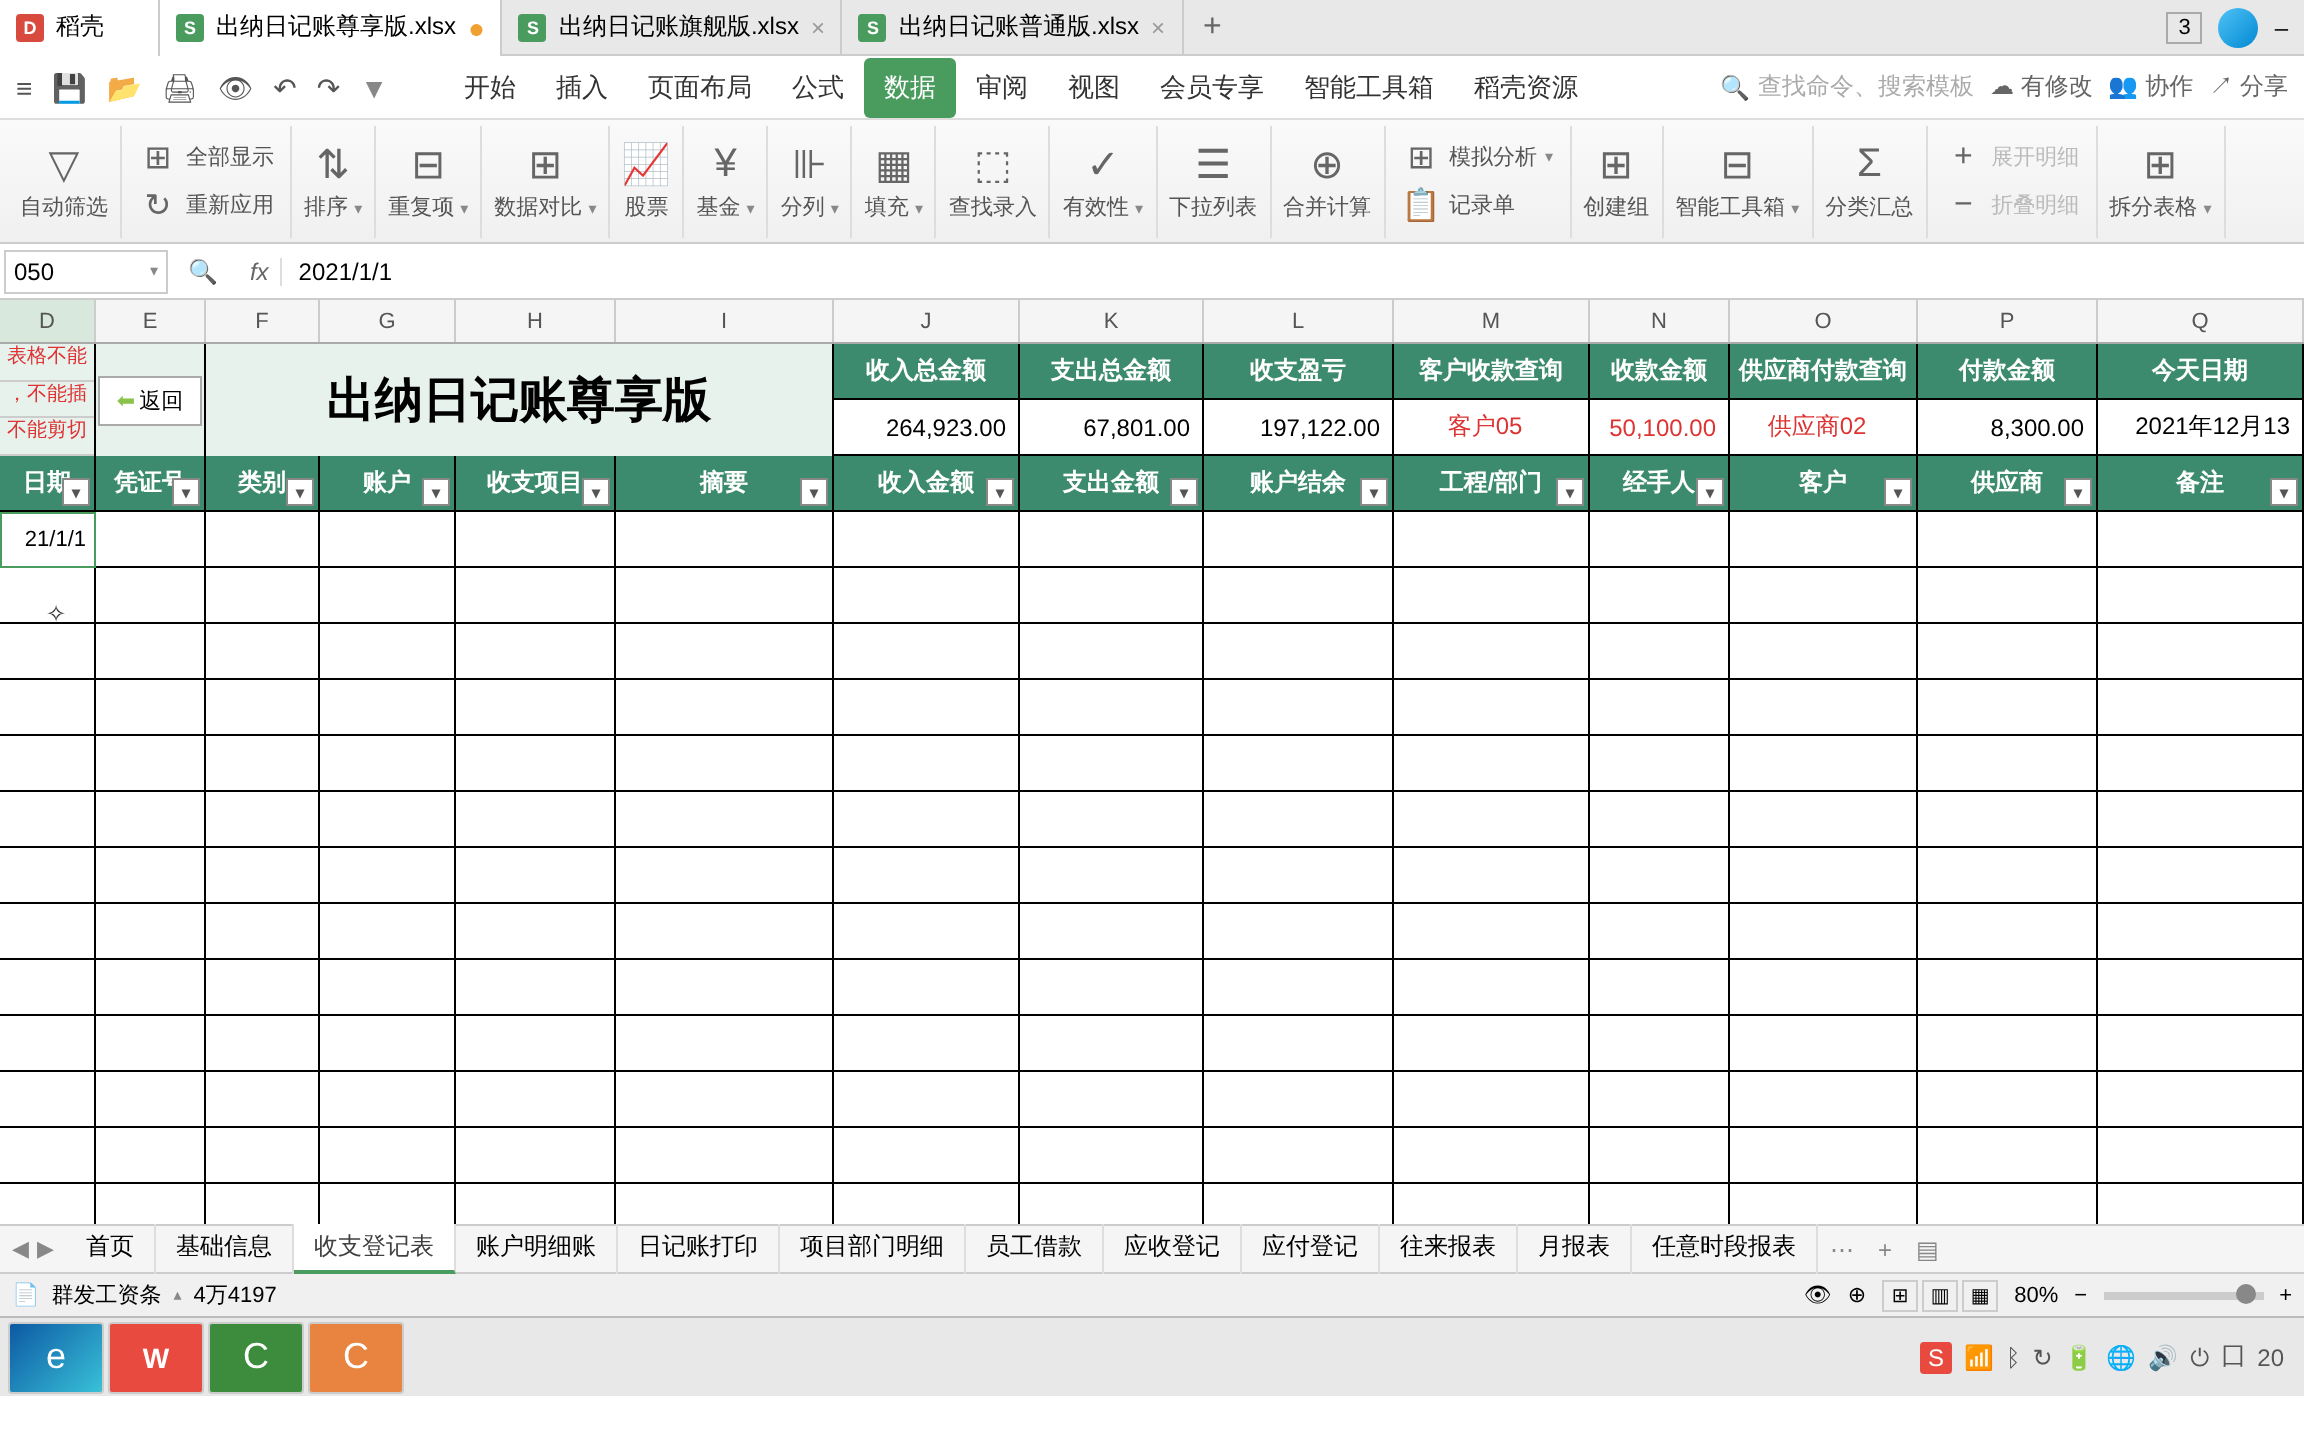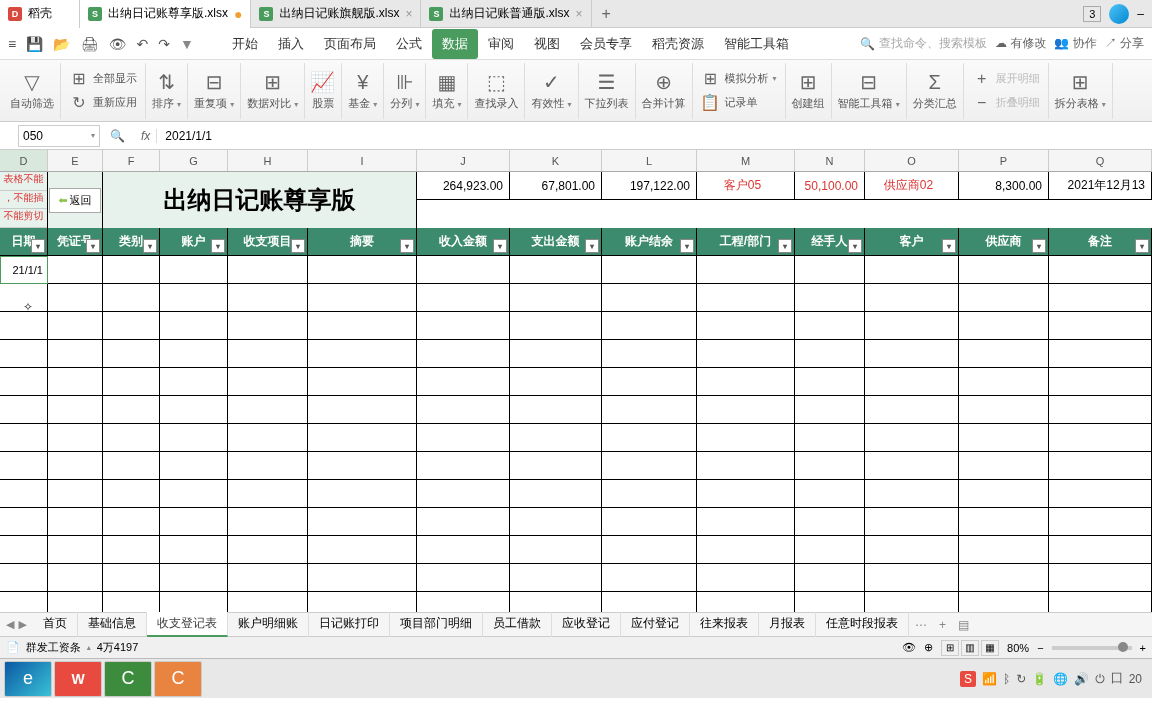--- a/index.html
+++ b/index.html
@@ -35,21 +35,21 @@
 .rgroup { display: flex; flex-direction: column; align-items: center; padding: 2px 6px; border-right: 1px solid #ddd; height: 56px; justify-content: center; gap: 2px; }
 .rgroup.col2 { flex-direction: column; align-items: flex-start; justify-content: center; gap: 4px; padding: 2px 8px; }
 .ritem { display: flex; align-items: center; gap: 4px; font-size: 11px; color: #555; cursor: pointer; }
 .rbig { display: flex; flex-direction: column; align-items: center; gap: 2px; font-size: 11px; color: #555; cursor: pointer; }
 .ricon { width: 20px; height: 20px; display: inline-flex; align-items: center; justify-content: center; font-size: 16px; color: #666; }
 .ricon.lg { width: 24px; height: 24px; font-size: 20px; }
 .dd { font-size: 8px; color: #888; }
 
 
 .fbar { height: 28px; display: flex; align-items: center; border-bottom: 1px solid #ccc; }
-.name-box { width: 82px; height: 22px; border: 1px solid #ccc; margin-left: 18px; padding: 0 4px; font-size: 12px; display: flex; align-items: center; }
+.name-box { width: 82px; height: 22px; border: 1px solid #ccc; margin-left: 2px; padding: 0 4px; font-size: 12px; display: flex; align-items: center; }
 .name-box .dd { margin-left: auto; }
 .fbar-icons { display: flex; gap: 8px; padding: 0 10px; color: #888; }
 .fx { font-style: italic; color: #666; padding: 0 6px; border-right: 1px solid #ddd; }
 .formula-input { flex: 1; padding: 0 8px; font-size: 12px; }
 
 
 .colhdr { height: 22px; display: flex; background: #f5f5f5; border-bottom: 1px solid #aaa; }
 .ch { border-right: 1px solid #ccc; display: flex; align-items: center; justify-content: center; font-size: 11px; color: #555; }
 .ch.sel { background: #d8e8dc; }
 
@@ -152,22 +152,22 @@
   </div>
   <div class="ribbon-tabs">
     <div class="rtab">开始</div>
     <div class="rtab">插入</div>
     <div class="rtab">页面布局</div>
     <div class="rtab">公式</div>
     <div class="rtab active">数据</div>
     <div class="rtab">审阅</div>
     <div class="rtab">视图</div>
     <div class="rtab">会员专享</div>
+    <div class="rtab">智能工具箱</div>
     <div class="rtab">稻壳资源</div>
-    <div class="rtab">智能工具箱</div>
   </div>
   <div class="qt-right">
     <span class="search-hint">🔍 <span>查找命令、搜索模板</span></span>
     <span>☁ <span>有修改</span></span>
     <span>👥 <span>协作</span></span>
     <span>↗ <span>分享</span></span>
   </div>
 </div>
 
 <div class="ribbon">
@@ -338,20 +338,30 @@
         <div>不能剪切</div>
     </div>
     <div class="banner-back">
       <div class="back-btn">
           <span style="color:#8bc34a">⬅</span>
           <span>返回</span>
         </div>
     </div>
     <div class="banner-title">出纳日记账尊享版</div>
     <div class="banner-cols">
+      <div class="brow" id="bhdr">
+          <div class="bcell hdr" style="width: 93px;">收入总金额</div>
+          <div class="bcell hdr" style="width: 92px;">支出总金额</div>
+          <div class="bcell hdr" style="width: 95px;">收支盈亏</div>
+          <div class="bcell hdr" style="width: 98px;">客户收款查询</div>
+          <div class="bcell hdr" style="width: 70px;">收款金额</div>
+          <div class="bcell hdr" style="width: 94px;">供应商付款查询</div>
+          <div class="bcell hdr" style="width: 90px;">付款金额</div>
+          <div class="bcell hdr" style="width: 103px;">今天日期</div>
+        </div>
       <div class="brow" id="bval">
           <div class="bcell val" style="width: 93px;">264,923.00</div>
           <div class="bcell val" style="width: 92px;">67,801.00</div>
           <div class="bcell val" style="width: 95px;">197,122.00</div>
           <div class="bcell val red" style="width: 98px;">客户05</div>
           <div class="bcell val" style="width: 70px; color: rgb(221, 51, 51);">50,100.00</div>
           <div class="bcell val red" style="width: 94px;">供应商02</div>
           <div class="bcell val" style="width: 90px;">8,300.00</div>
           <div class="bcell val" style="width: 103px;">2021年12月13</div>
         </div>

